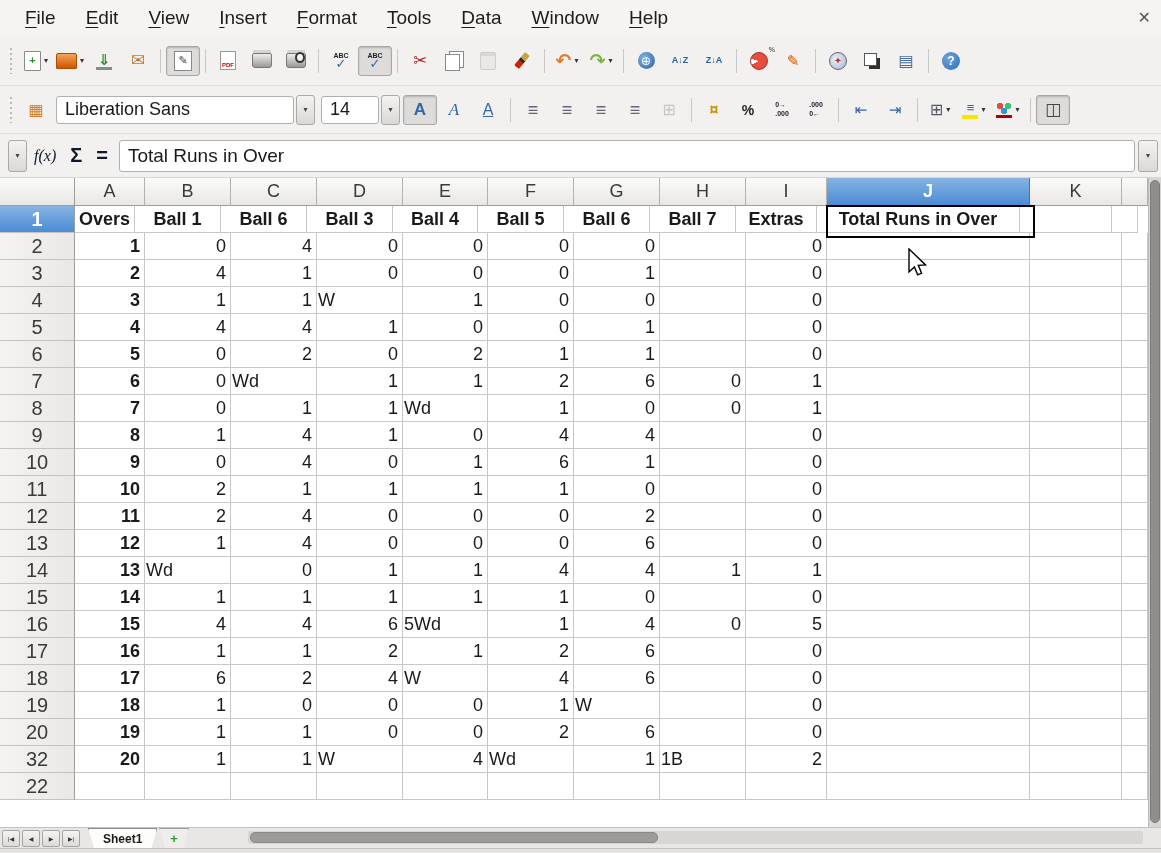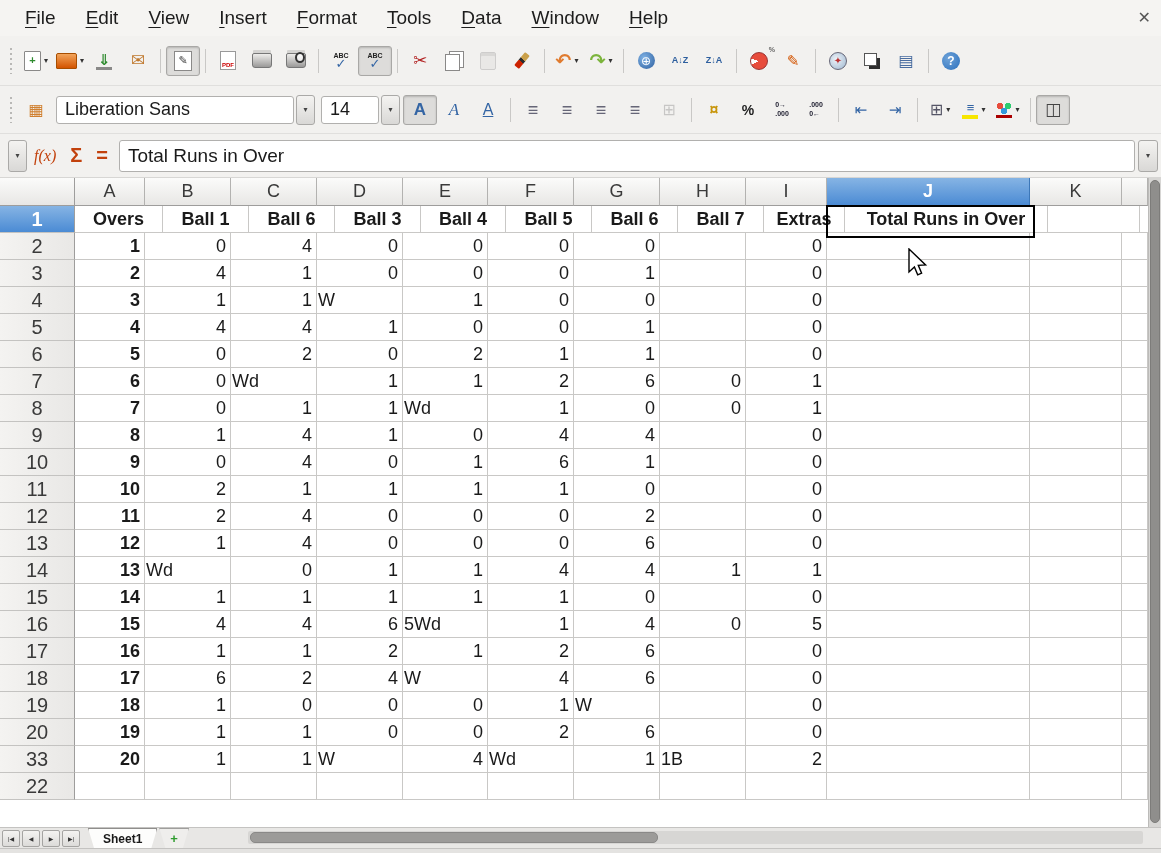--- a/index.html
+++ b/index.html
@@ -65,21 +65,21 @@
   .ic-bgcolor .bar{width:16px;height:4px;margin-top:1px}
   .ic-cond .glyph{width:16px;height:13px;background:radial-gradient(circle at 4px 4px,#e74c3c 3px,transparent 3.5px),radial-gradient(circle at 12px 4px,#2ecc71 3px,transparent 3.5px),radial-gradient(circle at 8px 9px,#3498db 3px,transparent 3.5px);border-bottom:3px solid #a00}
   .ic-sidebar .glyph{font-size:17px;color:#444}
   .combo{display:flex;align-items:center;height:30px;margin:0 3px;flex:none}
   .combo .box{height:28px;background:#fff;border:1px solid #b1b0ae;border-radius:3px;display:flex;align-items:center;padding:0 8px;font-size:18px;box-sizing:border-box;overflow:hidden;white-space:nowrap}
   .combo .dd-btn{width:17px;height:28px;margin-left:2px;background:linear-gradient(#f4f3f1,#d9d8d6);border:1px solid #aaa9a7;border-radius:3px;display:flex;align-items:center;justify-content:center;font-size:8px;color:#444}
   
   #formulabar{left:0;top:134px;width:1161px;height:44px;background:#f2f1ef;display:flex;align-items:center;box-sizing:border-box;border-bottom:1px solid #d7d6d4;padding-left:6px}
   #namebox{width:238px;height:30px;background:#fff;border:1px solid #b1b0ae;border-radius:3px;display:flex;align-items:center;padding:0 8px;font-size:19px;box-sizing:border-box}
   #namebox-dd{width:17px;height:30px;margin-left:2px;background:linear-gradient(#f4f3f1,#d9d8d6);border:1px solid #aaa9a7;border-radius:3px;display:flex;align-items:center;justify-content:center;font-size:8px;color:#444}
-  .fx-btn{font-size:15px;margin:0 7px;color:#c2410c}
+  .fx-btn{font-size:15px;margin:0 7px;color:#0f172a}
   #fx{font-style:italic;font-family:"Liberation Serif",serif;font-size:16px}
   #sum{font-size:20px;font-weight:bold}
   #equals{font-size:20px;font-weight:bold}
   #inputline{flex:1;height:32px;background:#fff;border:1px solid #b1b0ae;border-radius:3px;display:flex;align-items:center;padding:0 8px;font-size:19px;box-sizing:border-box;margin-left:4px}
   #fb-expand{width:18px;height:30px;margin:0 3px;display:flex;align-items:center;justify-content:center;font-size:8px;color:#444;background:linear-gradient(#f4f3f1,#d9d8d6);border:1px solid #aaa9a7;border-radius:3px}
   
   #grid{left:0;top:178px;width:1161px;height:649px;background:#fff;overflow:hidden}
   .gridrow{display:flex;height:27px}
   #colhdr-row{height:28px}
   .cell{box-sizing:border-box;border-right:1px solid #c9c8c6;border-bottom:1px solid #c9c8c6;font-size:18px;line-height:26px;padding:0 4px;white-space:nowrap;overflow:hidden;flex:none;background:#fff}
@@ -321,21 +321,21 @@
       <div class="hcell" style="width: 86px; height: 28px;">F</div>
       <div class="hcell" style="width: 86px; height: 28px;">G</div>
       <div class="hcell" style="width: 86px; height: 28px;">H</div>
       <div class="hcell" style="width: 81px; height: 28px;">I</div>
       <div class="hcell sel" style="width: 203px; height: 28px;">J</div>
       <div class="hcell" style="width: 92px; height: 28px;">K</div>
       <div class="hcell" style="width: 26px; height: 28px;"></div>
     </div>
     <div class="gridrow">
       <div class="rhcell sel">1</div>
-      <div class="cell b ctr" style="width: 88px;">Overs</div>
+      <div class="cell b ctr" style="width: 60px;">Overs</div>
       <div class="cell b ctr" style="width: 86px;">Ball 1</div>
       <div class="cell b ctr" style="width: 86px;">Ball 6</div>
       <div class="cell b ctr" style="width: 86px;">Ball 3</div>
       <div class="cell b ctr" style="width: 85px;">Ball 4</div>
       <div class="cell b ctr" style="width: 86px;">Ball 5</div>
       <div class="cell b ctr" style="width: 86px;">Ball 6</div>
       <div class="cell b ctr" style="width: 86px;">Ball 7</div>
       <div class="cell b ctr" style="width: 81px;">Extras</div>
       <div class="cell b ctr" style="width: 203px;">Total Runs in Over</div>
       <div class="cell b ctr" style="width: 92px;"></div>
@@ -620,21 +620,21 @@
       <div class="cell num" style="width: 85px;">0</div>
       <div class="cell num" style="width: 86px;">2</div>
       <div class="cell num" style="width: 86px;">6</div>
       <div class="cell txt" style="width: 86px;"></div>
       <div class="cell num" style="width: 81px;">0</div>
       <div class="cell txt" style="width: 203px;"></div>
       <div class="cell txt" style="width: 92px;"></div>
       <div class="cell txt" style="width: 26px;"></div>
     </div>
     <div class="gridrow">
-      <div class="rhcell">33</div>
+      <div class="rhcell">32</div>
       <div class="cell b num" style="width: 70px;">20</div>
       <div class="cell num" style="width: 86px;">1</div>
       <div class="cell num" style="width: 86px;">1</div>
       <div class="cell txt" style="width: 86px;">W</div>
       <div class="cell num" style="width: 85px;">4</div>
       <div class="cell txt" style="width: 86px;">Wd</div>
       <div class="cell num" style="width: 86px;">1</div>
       <div class="cell txt" style="width: 86px;">1B</div>
       <div class="cell num" style="width: 81px;">2</div>
       <div class="cell txt" style="width: 203px;"></div>

